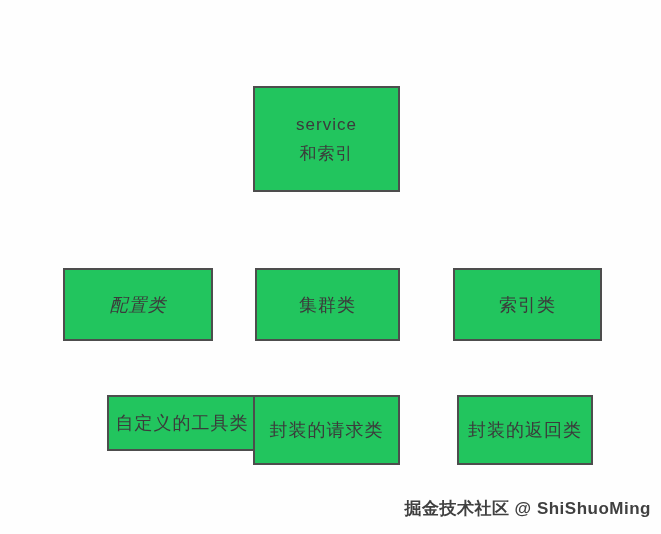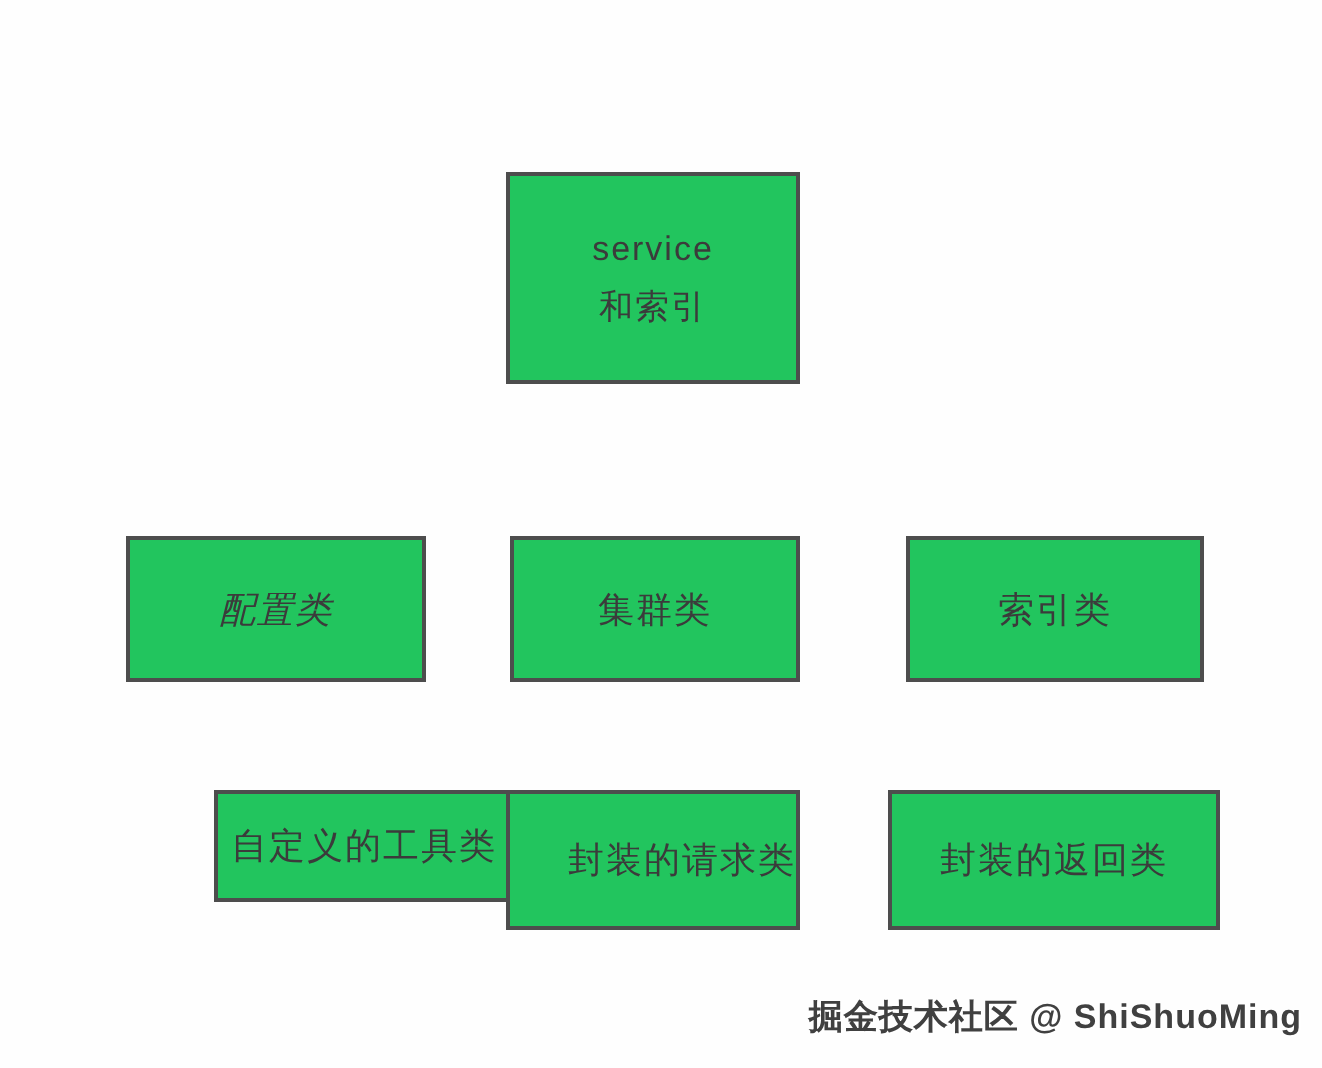--- a/index.html
+++ b/index.html
@@ -40,22 +40,22 @@
     font-size: 17px;
   }
   .top-box .line {
     display: block;
     white-space: nowrap;
   }
   .mid-1 { left: 63px;  top: 268px; width: 150px; height: 73px; font-style: italic; }
   .mid-2 { left: 255px; top: 268px; width: 145px; height: 73px; }
   .mid-3 { left: 453px; top: 268px; width: 149px; height: 73px; }
   .bot-1 { left: 63px;  top: 395px; width: 150px; height: 56px; margin-left: 44px; }
-  .bot-2 { left: 253px; top: 395px; width: 147px; height: 70px; justify-content: flex-end; }
-  .bot-3 { left: 444px; top: 395px; width: 166px; height: 70px; text-align: right; }
+  .bot-2 { left: 253px; top: 395px; width: 147px; height: 70px; }
+  .bot-3 { left: 457px; top: 395px; width: 136px; height: 70px; text-align: right; }
   .watermark {
     position: absolute;
     right: 10px;
     bottom: 14px;
     font-size: 17px;
     font-weight: bold;
     color: #404040;
     letter-spacing: 0.5px;
     text-shadow: 1px 1px 1px #ffffff;
     white-space: nowrap;

